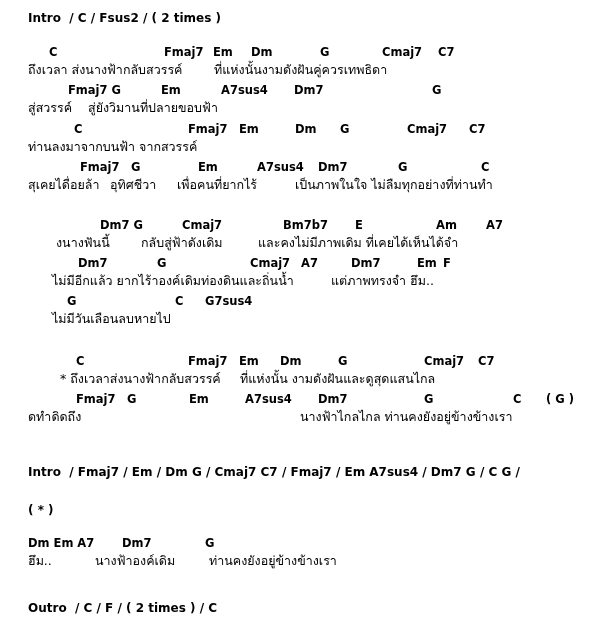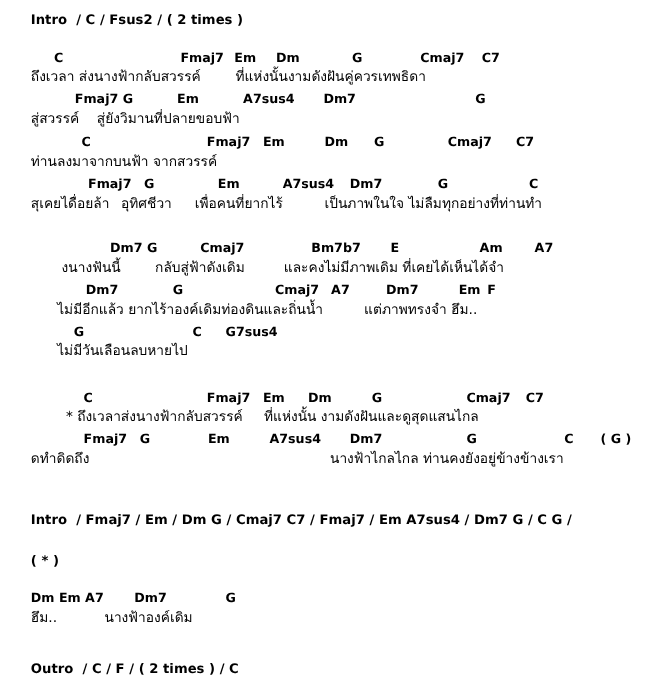--- a/index.html
+++ b/index.html
@@ -151,19 +151,20 @@
 
   <div id="ending">
       <div class="line" style="top: 535px;">
         <span class="seg chord" style="left: 28px;">Dm Em A7</span>
         <span class="seg chord" style="left: 122px;">Dm7</span>
         <span class="seg chord" style="left: 205px;">G</span>
       </div>
       <div class="line" style="top: 553px;">
         <span class="seg lyric" style="left: 28px;">ฮึม..</span>
         <span class="seg lyric" style="left: 95px;">นางฟ้าองค์เดิม</span>
+        <span class="seg lyric" style="left: 209px;">ท่านคงยังอยู่ข้างข้างเรา</span>
       </div>
     </div>
 
   <div class="line" style="top:600px">
     <span class="seg header" style="left:28px">Outro  / C / F / ( 2 times ) / C</span>
   </div>
 </div>
 
 </body></html>

